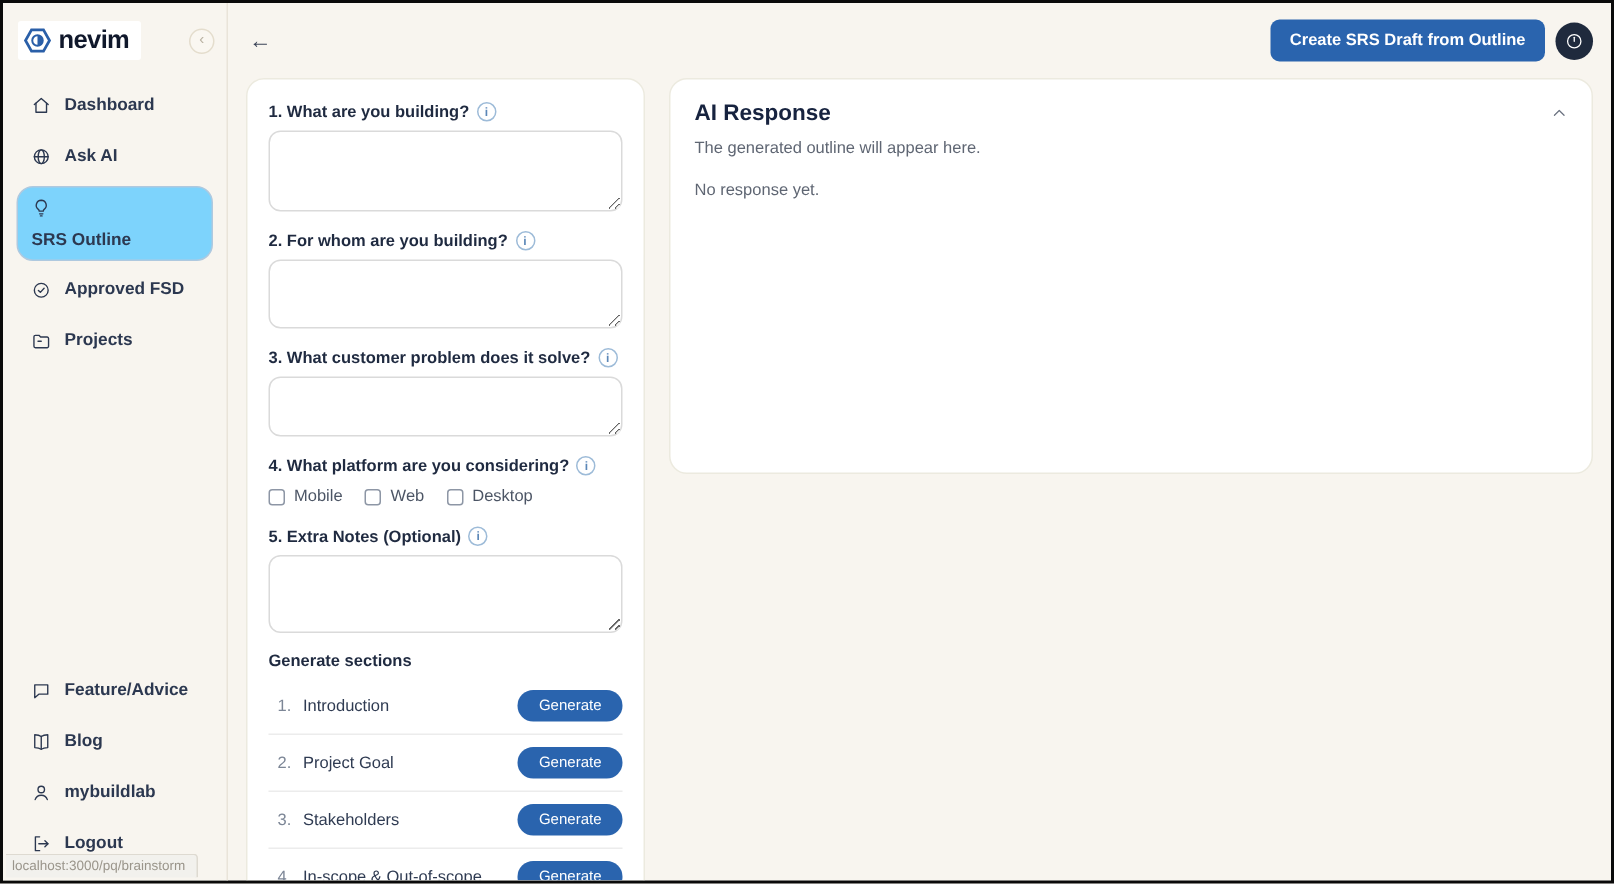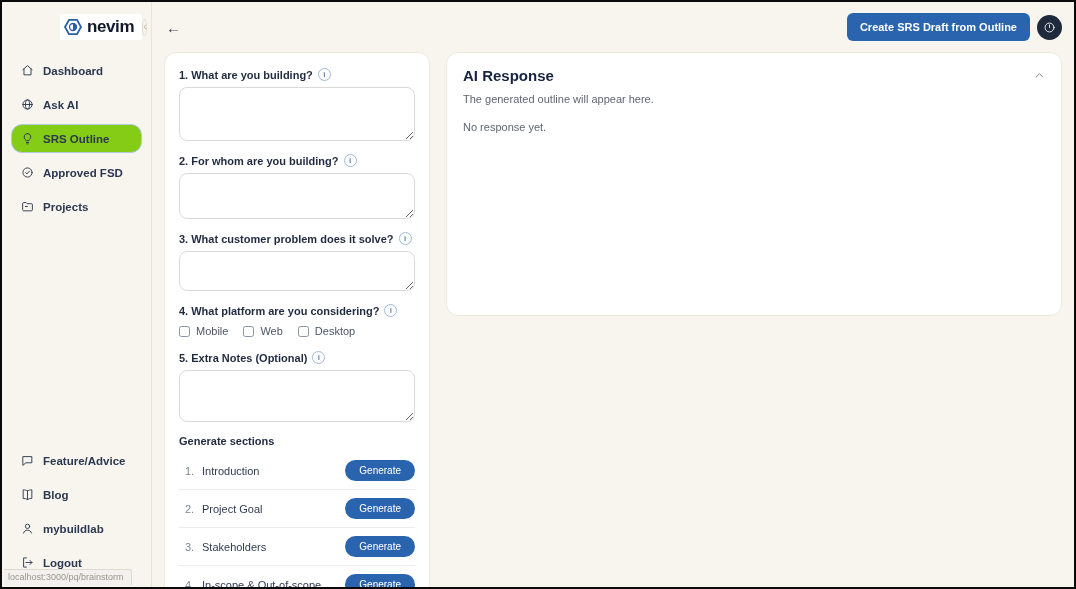--- a/index.html
+++ b/index.html
@@ -2,28 +2,28 @@
 <html><head>
 <meta charset="utf-8">
 <style>
   * { box-sizing: border-box; margin: 0; padding: 0; }
   html,body { width:1076px; height:589px; }
   body { font-family:"Liberation Sans", sans-serif; background:#fff; }
   .viewport { width:1076px; height:589px; border:2px solid #0a0a0a; background:#f8f5ef; display:flex; overflow:hidden; position:relative; }
 
   
   .sidebar { width:150px; flex-shrink:0; border-right:1px solid #e9e4d9; display:flex; flex-direction:column; padding:10px 0 10px; background:#f8f5ef; }
-  .logo-row { display:flex; align-items:center; padding:2px 8px 16px 10px;margin-left:48px; }
+  .logo-row { display:flex; align-items:center; padding:2px 8px 16px 10px; }
   .logo-chip { background:#fff; display:flex; align-items:center; gap:4px; padding:3px 8px 3px 3px; border-radius:2px; }
   .logo-hex svg { width:20px; height:20px; display:block; }
   .logo-text { font-weight:bold; font-size:17px; color:#10182b; letter-spacing:-0.4px; }
   .collapse-btn { margin-left:auto; width:17px; height:17px; border-radius:50%; border:1px solid #e4ddcd; color:#b9b2a2; font-size:10px; line-height:1; display:flex; align-items:center; justify-content:center; background:#faf7f1; cursor:pointer; }
   .nav { padding:0 9px; display:flex; flex-direction:column; gap:5px; }
-  .nav-item { display:flex; align-items:center; gap:9px; padding:7px 9px; border:1px solid transparent; border-radius:11px; font-size:11.5px; font-weight:600; color:#2c3850; cursor:pointer; }
-  .nav-item.active { background:#84cc16; border-color:#afc9df; }
+  .nav-item { display:flex; align-items:flex-start; gap:9px; padding:7px 9px; border:1px solid transparent; border-radius:11px; font-size:11.5px; font-weight:600; color:#2c3850; cursor:pointer; }
+  .nav-item.active { background:#7dd3fc; border-color:#afc9df;flex-direction:column; }
   .nav-icon { display:flex; }
   .nav-icon svg { width:13px; height:13px; stroke:#2c3850; fill:none; stroke-width:1.7; stroke-linecap:round; stroke-linejoin:round; display:block; }
   .bottom-nav { margin-top:auto; }
   .status-bar { position:absolute; left:2px; bottom:2px; background:#f2f1ed; border:1px solid #dedad1; border-left:none; border-bottom:none; font-size:9px; color:#9a958b; padding:2px 7px 3px 4px; border-top-right-radius:3px; z-index:5; }
 
   
   .main { flex:1; display:flex; flex-direction:column; overflow:hidden; }
   .main-header { height:50px; flex-shrink:0; display:flex; align-items:center; padding:0 12px 0 14px; gap:12px; }
   .back { font-size:15px; color:#3c4558; cursor:pointer; line-height:1; }
   .page-title { font-size:17.5px; font-weight:bold; color:#17233f; letter-spacing:-0.2px; }

